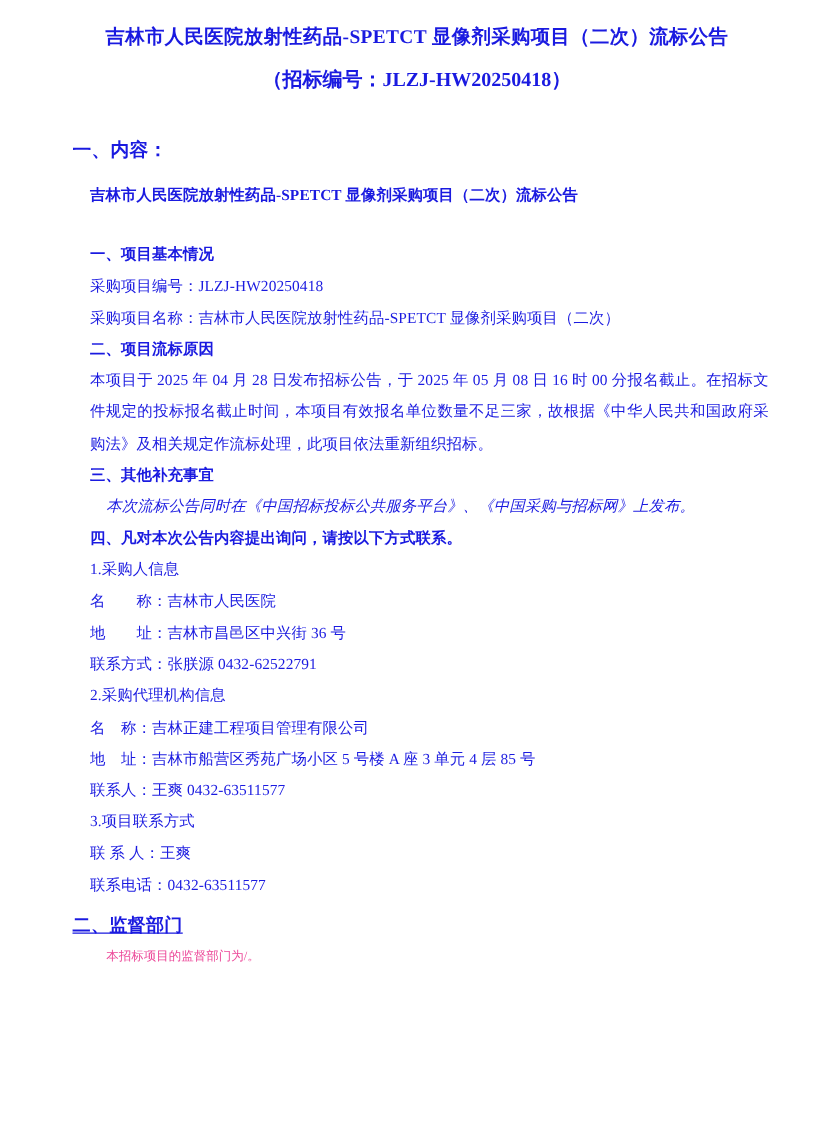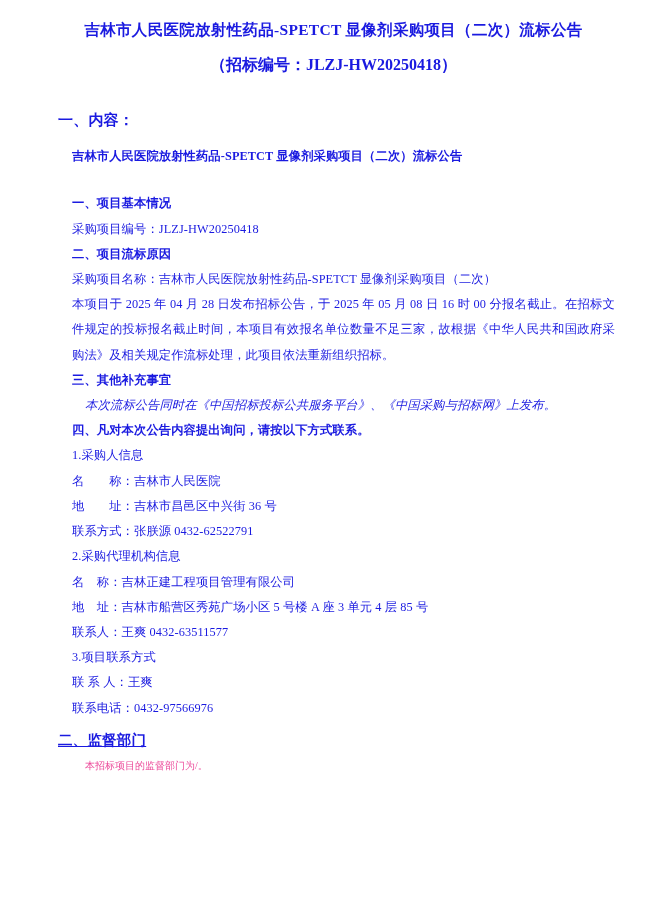--- a/index.html
+++ b/index.html
@@ -105,23 +105,23 @@
     <div class="section-heading">一、内容：</div>
 
     <div class="inner">
 
       <p class="para bold">吉林市人民医院放射性药品-SPETCT 显像剂采购项目（二次）流标公告</p>
 
       <p class="para bold spaced-top">一、项目基本情况</p>
 
       <p class="para">采购项目编号：JLZJ-HW20250418</p>
 
+      <p class="para">采购项目名称：吉林市人民医院放射性药品-SPETCT 显像剂采购项目（二次）</p>
+
       <p class="para bold">二、项目流标原因</p>
-
-      <p class="para">采购项目名称：吉林市人民医院放射性药品-SPETCT 显像剂采购项目（二次）</p>
 
       <p class="para justify">本项目于 2025 年 04 月 28 日发布招标公告，于 2025 年 05 月 08 日 16 时 00 分报名截止。在招标文件规定的投标报名截止时间，本项目有效报名单位数量不足三家，故根据《中华人民共和国政府采购法》及相关规定作流标处理，此项目依法重新组织招标。</p>
 
       <p class="para bold">三、其他补充事宜</p>
 
       <p class="para indent">本次流标公告同时在《中国招标投标公共服务平台》、《中国采购与招标网》上发布。</p>
 
       <p class="para bold">四、凡对本次公告内容提出询问，请按以下方式联系。</p>
 
       <p class="para">1.采购人信息</p>
@@ -137,21 +137,21 @@
       <p class="para">名　称：吉林正建工程项目管理有限公司</p>
 
       <p class="para">地　址：吉林市船营区秀苑广场小区 5 号楼 A 座 3 单元 4 层 85 号</p>
 
       <p class="para">联系人：王爽 0432-63511577</p>
 
       <p class="para">3.项目联系方式</p>
 
       <p class="para">联 系 人：王爽</p>
 
-      <p class="para">联系电话：0432-97566976</p>
+      <p class="para">联系电话：0432-63511577</p>
 
     </div>
 
     <div class="section-heading2">二、监督部门</div>
 
     <div class="final-line">本招标项目的监督部门为/。</div>
 
   </div>
 
 </div>

